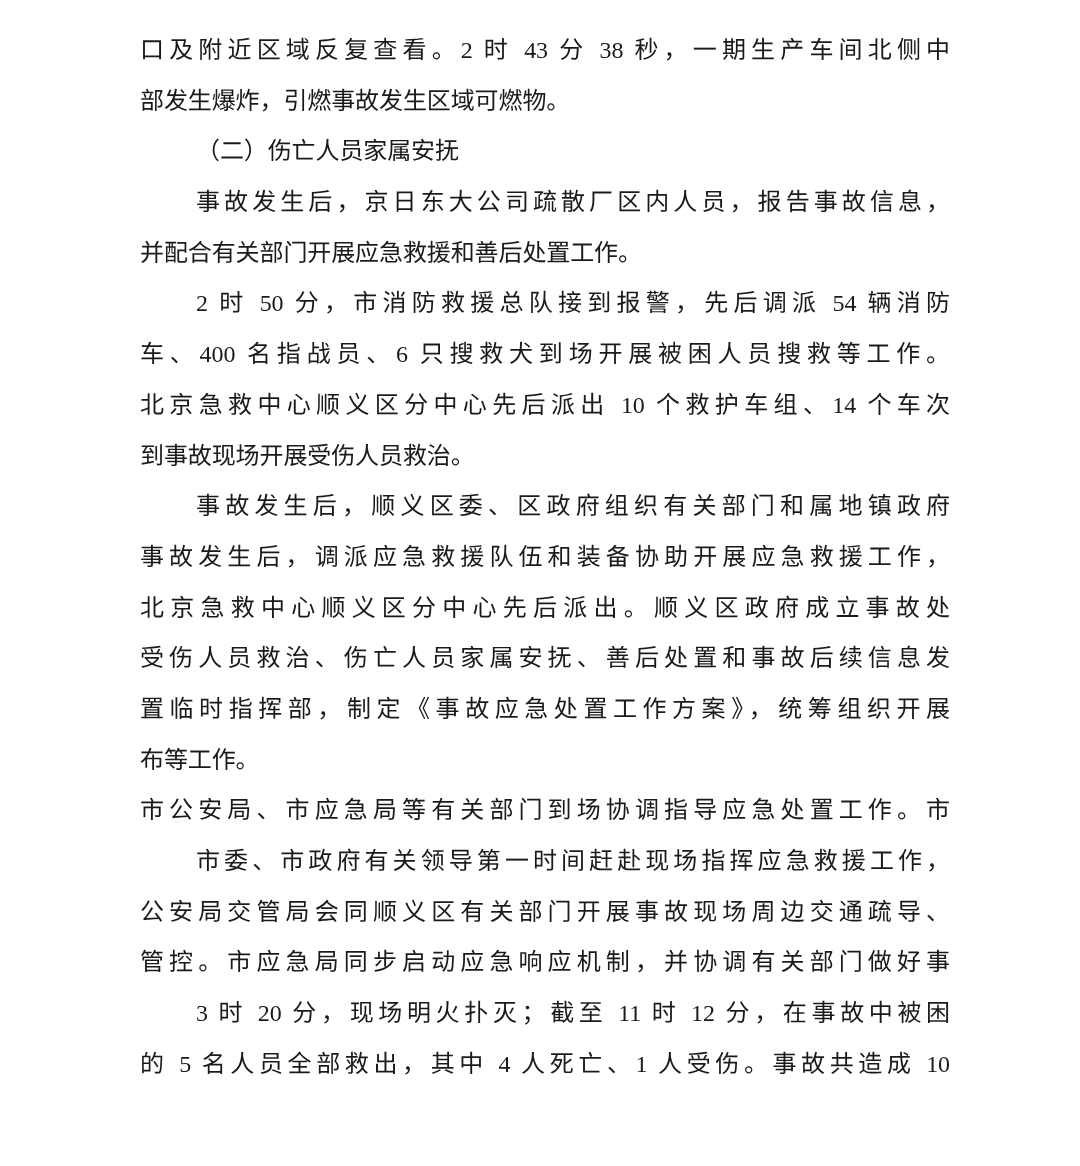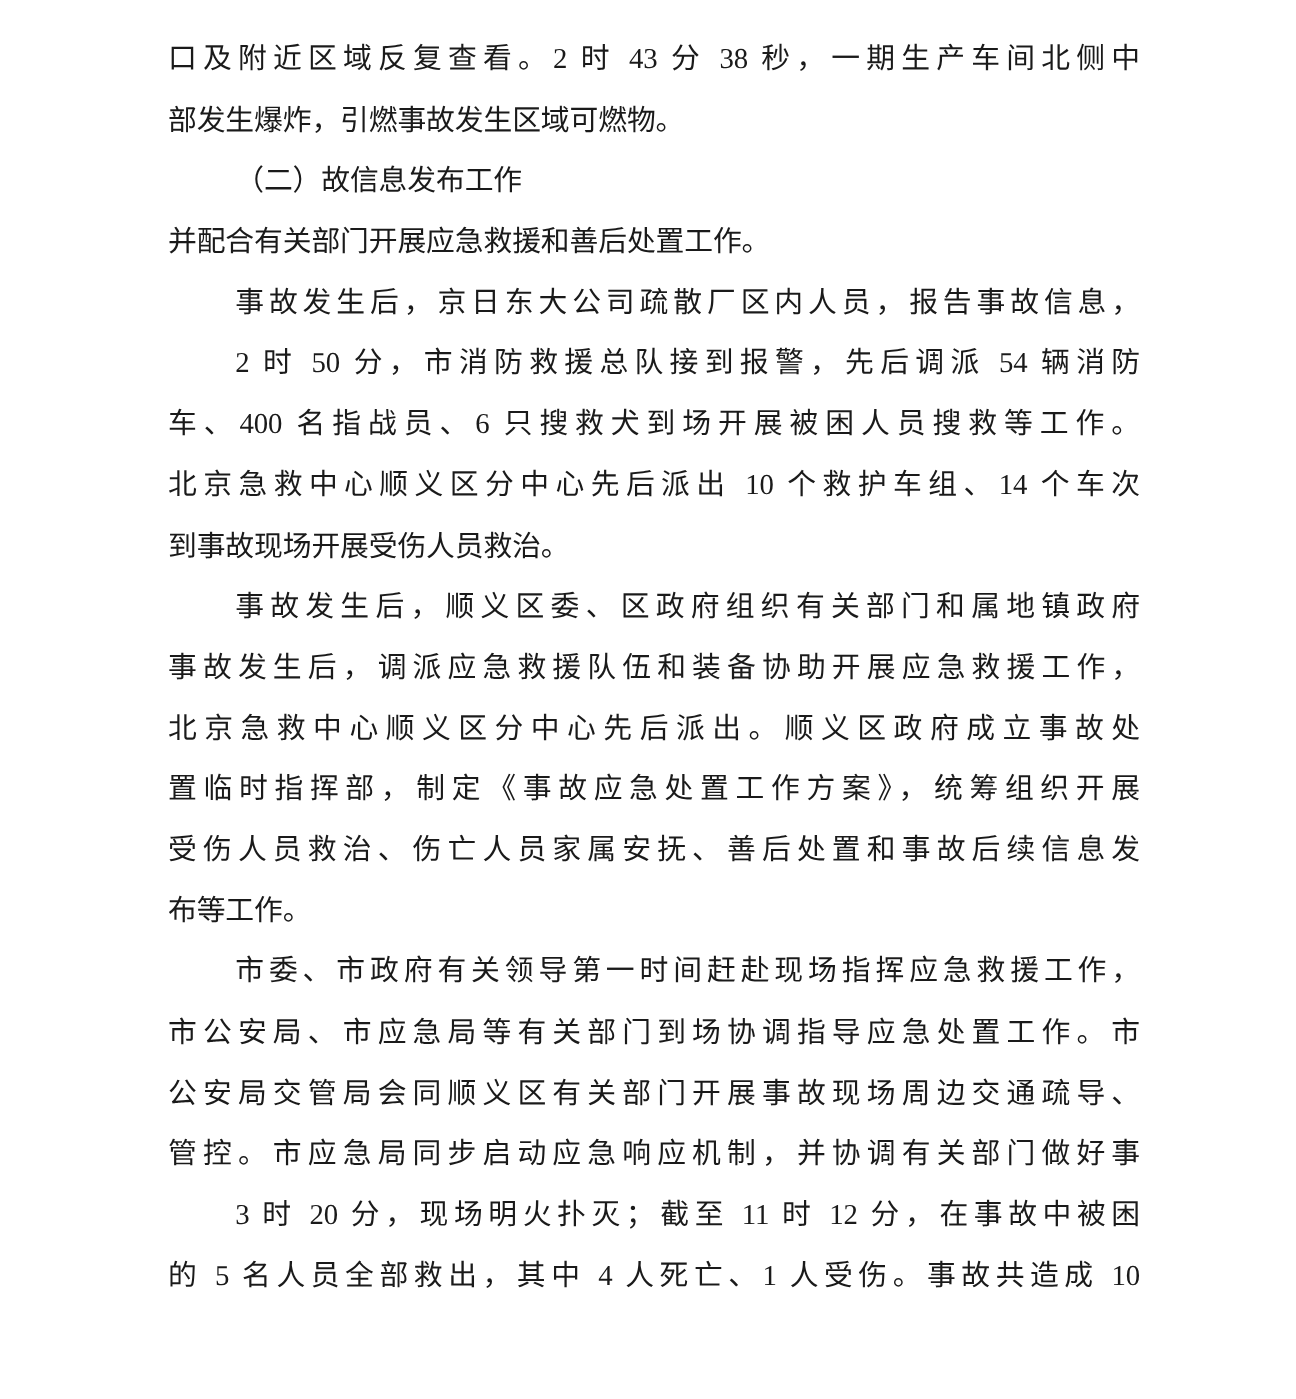--- a/index.html
+++ b/index.html
@@ -43,33 +43,33 @@
     padding-left: 56px;
   }
 </style>
 </head>
 <body>
 
 <div class="page">
   <div class="text-area">
       <div class="line fill">口及附近区域反复查看。2 时 43 分 38 秒，一期生产车间北侧中</div>
       <div class="line">部发生爆炸，引燃事故发生区域可燃物。</div>
-      <div class="line indent">（二）故信息发布工作</div>
+      <div class="line indent">（二）伤亡人员家属安抚</div>
+      <div class="line indent fill">事故发生后，京日东大公司疏散厂区内人员，报告事故信息，</div>
       <div class="line">并配合有关部门开展应急救援和善后处置工作。</div>
-      <div class="line indent fill">事故发生后，京日东大公司疏散厂区内人员，报告事故信息，</div>
       <div class="line indent fill">2 时 50 分，市消防救援总队接到报警，先后调派 54 辆消防</div>
       <div class="line fill">车、400 名指战员、6 只搜救犬到场开展被困人员搜救等工作。</div>
       <div class="line fill">北京急救中心顺义区分中心先后派出 10 个救护车组、14 个车次</div>
       <div class="line">到事故现场开展受伤人员救治。</div>
       <div class="line indent fill">事故发生后，顺义区委、区政府组织有关部门和属地镇政府</div>
       <div class="line fill">事故发生后，调派应急救援队伍和装备协助开展应急救援工作，</div>
       <div class="line fill">北京急救中心顺义区分中心先后派出。顺义区政府成立事故处</div>
+      <div class="line fill">受伤人员救治、伤亡人员家属安抚、善后处置和事故后续信息发</div>
       <div class="line fill">置临时指挥部，制定《事故应急处置工作方案》，统筹组织开展</div>
-      <div class="line fill">受伤人员救治、伤亡人员家属安抚、善后处置和事故后续信息发</div>
       <div class="line">布等工作。</div>
+      <div class="line fill">市公安局、市应急局等有关部门到场协调指导应急处置工作。市</div>
       <div class="line indent fill">市委、市政府有关领导第一时间赶赴现场指挥应急救援工作，</div>
-      <div class="line fill">市公安局、市应急局等有关部门到场协调指导应急处置工作。市</div>
       <div class="line fill">公安局交管局会同顺义区有关部门开展事故现场周边交通疏导、</div>
       <div class="line fill">管控。市应急局同步启动应急响应机制，并协调有关部门做好事</div>
       <div class="line indent fill">3 时 20 分，现场明火扑灭；截至 11 时 12 分，在事故中被困</div>
       <div class="line fill">的 5 名人员全部救出，其中 4 人死亡、1 人受伤。事故共造成 10</div>
     </div>
 </div>
 
 </body></html>

